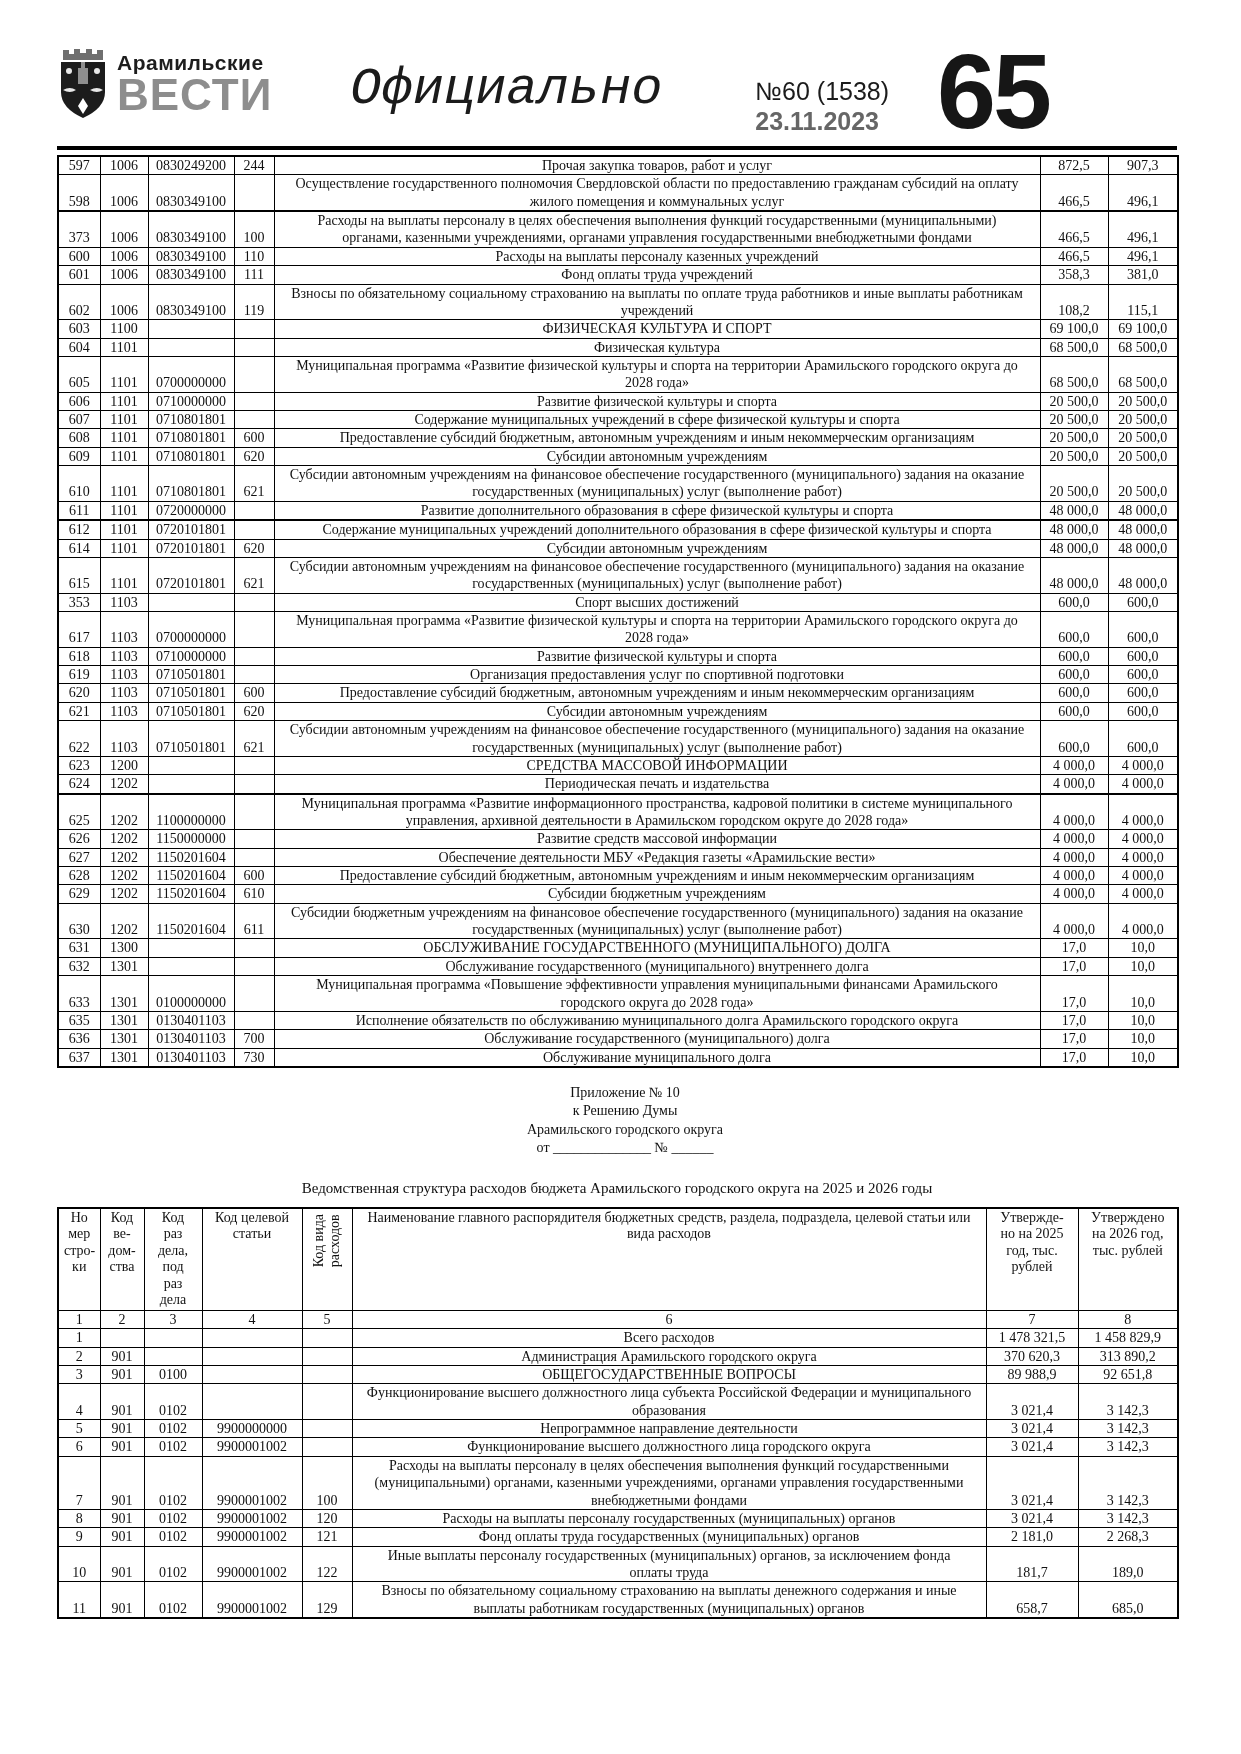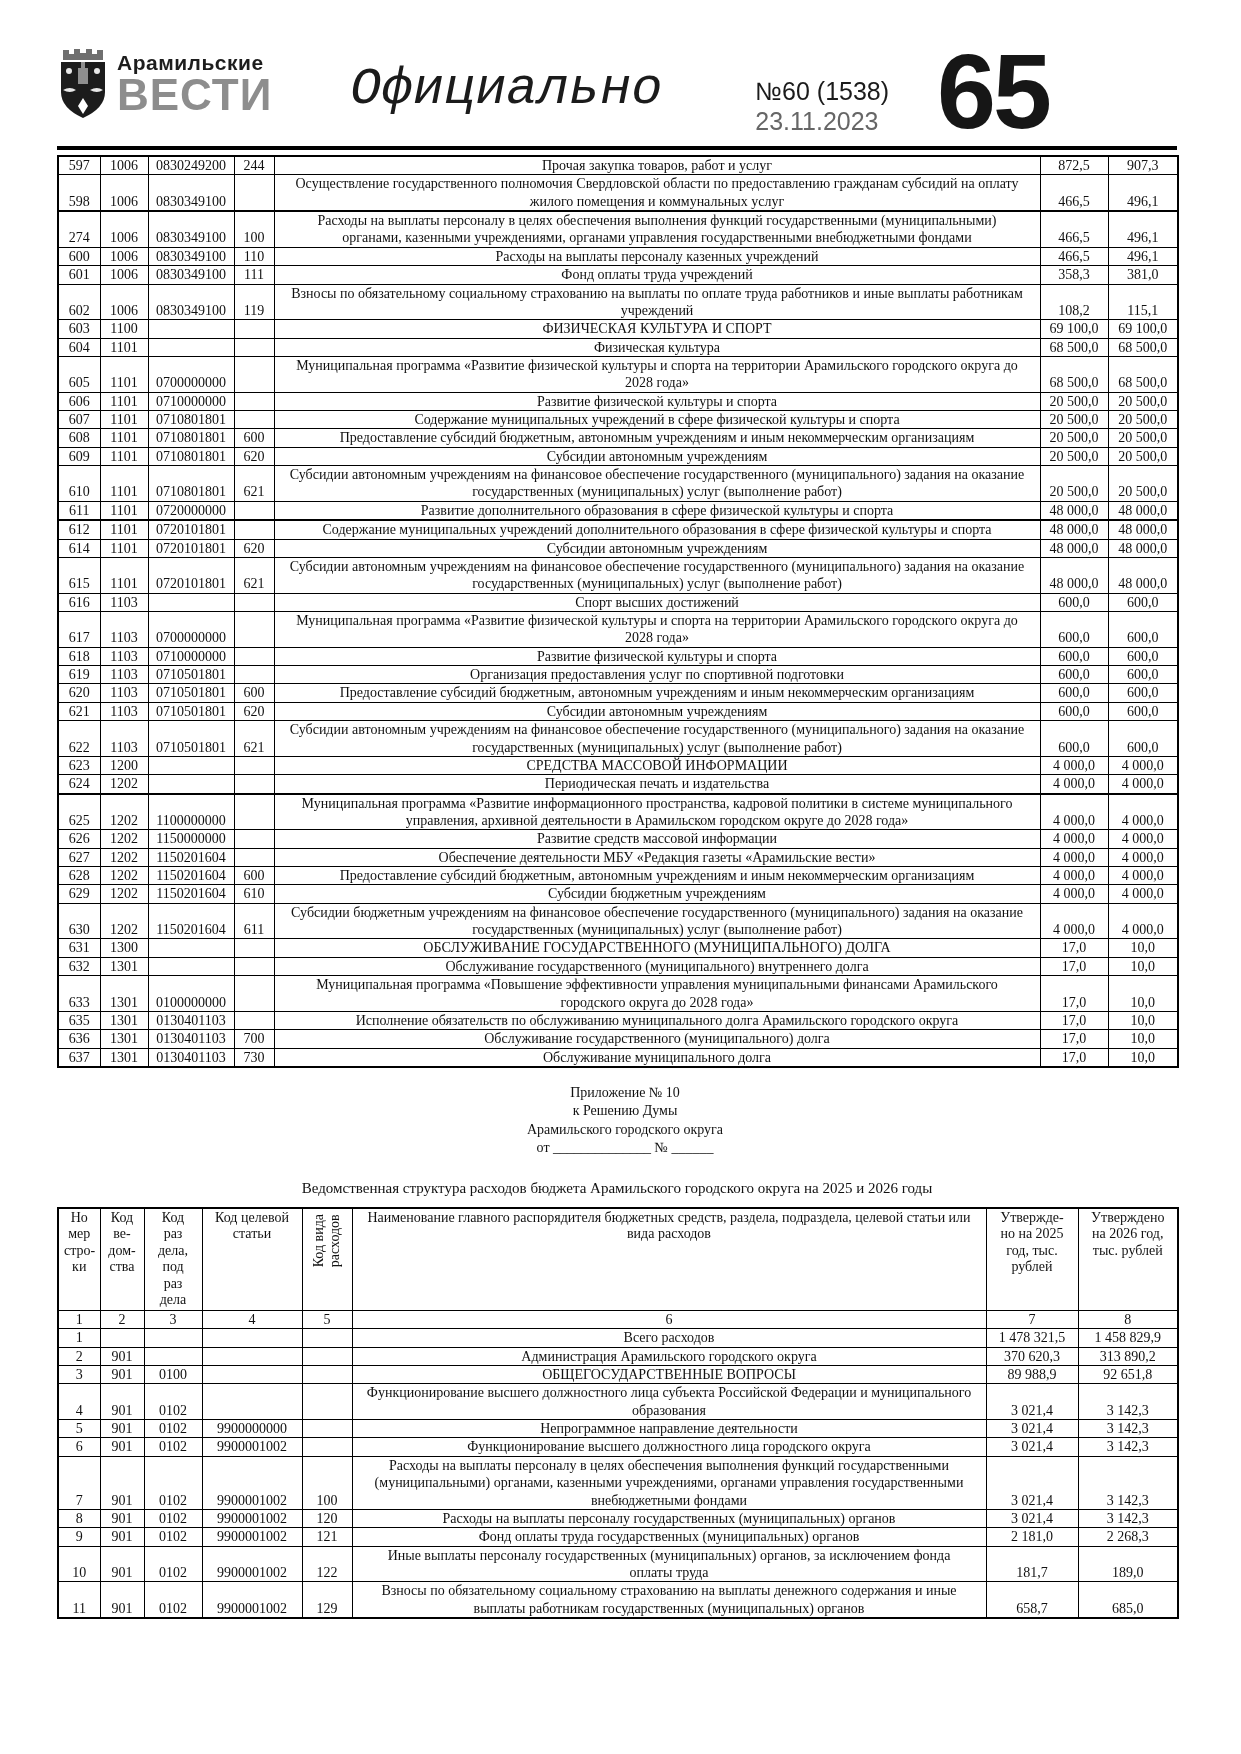--- a/index.html
+++ b/index.html
@@ -8,21 +8,21 @@
 
   
   .masthead{display:flex;align-items:flex-start;height:102px;font-family:"Liberation Sans",sans-serif;}
   .logo{width:52px;height:76px;margin-top:4px;flex:0 0 auto;}
   .brand{margin-left:8px;margin-top:10px;line-height:1;}
   .brand .b1{font-size:21px;font-weight:bold;color:#1d1d1d;letter-spacing:.5px;}
   .brand .b2{font-size:44px;font-weight:800;color:#8d8d8d;letter-spacing:1px;margin-top:2px;line-height:.9;}
   .section-title{font-family:Liberation Mono, monospace;font-style:italic;font-size:52px;color:#1b1b1b;margin-left:78px;margin-top:22px;line-height:1;}
   .issue{margin-left:auto;margin-top:34px;line-height:1.2;font-size:25px;}
   .issue .num{color:#1b1b1b;}
-  .issue .date{color:#666;}
+  .issue .date{color:#666;font-weight:bold;}
   .pageno{font-size:106px;font-weight:800;line-height:.78;letter-spacing:-3px;color:#161616;margin-left:48px;margin-right:128px;margin-top:8px;}
   .rule{height:4px;background:#000;margin-top:2px;}
 
   
   table.budget{border-collapse:collapse;table-layout:fixed;width:1120px;font-size:14px;line-height:1.24;}
   table.budget{border:2px solid #000;}
   table.budget td,table.budget th{border:1px solid #000;padding:0 2px;vertical-align:bottom;text-align:center;font-weight:normal;overflow:hidden;}
   table.budget td.name{vertical-align:middle;padding:0 14px;}
   table.budget td.val{white-space:nowrap;}
   table.budget tr.thick-top td{border-top:2.5px solid #000;}
@@ -89,21 +89,21 @@
         <tr>
           <td class="code">598</td>
           <td class="code">1006</td>
           <td class="code">0830349100</td>
           <td class="code"></td>
           <td class="name">Осуществление государственного полномочия Свердловской области по предоставлению гражданам субсидий на оплату жилого помещения и коммунальных услуг</td>
           <td class="val">466,5</td>
           <td class="val">496,1</td>
         </tr>
         <tr class="thick-top">
-          <td class="code">274</td>
+          <td class="code">373</td>
           <td class="code">1006</td>
           <td class="code">0830349100</td>
           <td class="code">100</td>
           <td class="name">Расходы на выплаты персоналу в целях обеспечения выполнения функций государственными (муниципальными) органами, казенными учреждениями, органами управления государственными внебюджетными фондами</td>
           <td class="val">466,5</td>
           <td class="val">496,1</td>
         </tr>
         <tr>
           <td class="code">600</td>
           <td class="code">1006</td>
@@ -233,21 +233,21 @@
         <tr>
           <td class="code">615</td>
           <td class="code">1101</td>
           <td class="code">0720101801</td>
           <td class="code">621</td>
           <td class="name">Субсидии автономным учреждениям на финансовое обеспечение государственного (муниципального) задания на оказание государственных (муниципальных) услуг (выполнение работ)</td>
           <td class="val">48 000,0</td>
           <td class="val">48 000,0</td>
         </tr>
         <tr>
-          <td class="code">616</td>
+          <td class="code">353</td>
           <td class="code">1103</td>
           <td class="code"></td>
           <td class="code"></td>
           <td class="name">Спорт высших достижений</td>
           <td class="val">600,0</td>
           <td class="val">600,0</td>
         </tr>
         <tr>
           <td class="code">617</td>
           <td class="code">1103</td>

